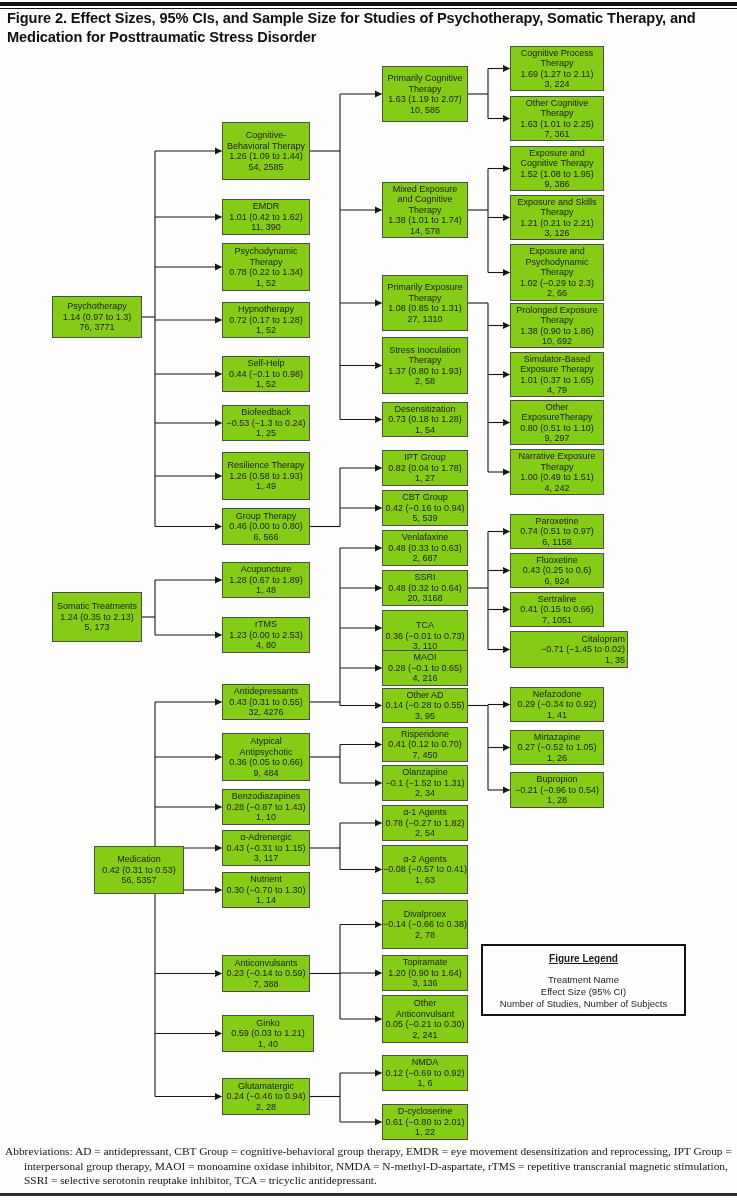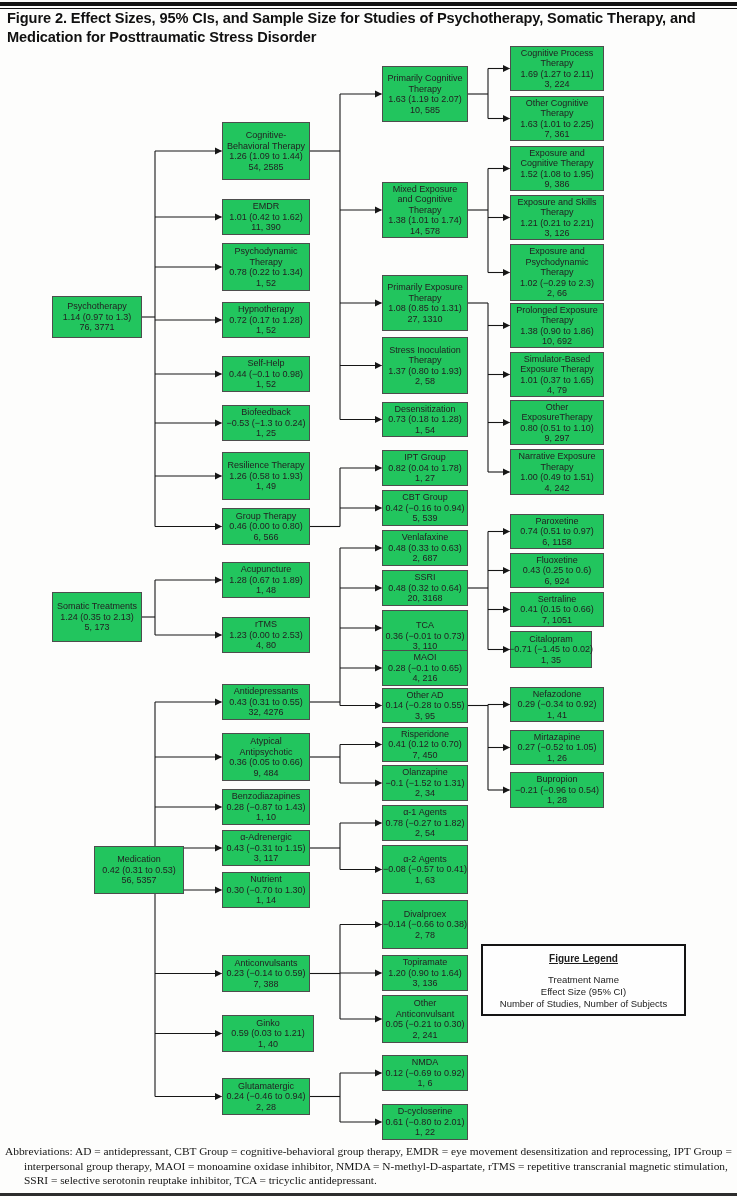--- a/index.html
+++ b/index.html
@@ -11,21 +11,21 @@
   .rule-top-thick{position:absolute;left:0;top:2px;width:737px;height:4px;background:#141414;}
   .rule-top-thin{position:absolute;left:0;top:8px;width:737px;height:1px;background:#141414;}
   .rule-bottom{position:absolute;left:0;top:1193px;width:737px;height:3px;background:#2c2c2c;}
   .fig-title{
     position:absolute;left:7px;top:9px;width:716px;margin:0;
     font-size:14.6px;line-height:18.5px;font-weight:bold;letter-spacing:-0.1px;color:#101010;
   }
   #wires{position:absolute;left:0;top:0;width:737px;height:1200px;z-index:1;}
   #nodes{position:absolute;left:0;top:0;width:737px;height:1200px;z-index:2;}
   .node{
-    position:absolute;box-sizing:border-box;background:#22c55e;border:1px solid #4d4d4d;
+    position:absolute;box-sizing:border-box;background:#84cc16;border:1px solid #4d4d4d;
     display:flex;flex-direction:column;justify-content:center;align-items:center;
     text-align:center;padding:1px 2px;font-size:9px;line-height:10.5px;color:#222;
   }
   .node .ef,.node .ct{white-space:nowrap;}
   .legend-box{
     position:absolute;left:481px;top:944px;width:205px;height:72px;box-sizing:border-box;
     background:#fefefe;border:2px solid #141414;z-index:2;
     display:flex;flex-direction:column;align-items:center;text-align:center;
     padding-top:7px;font-size:9.5px;line-height:12px;color:#1c1c1c;
   }
@@ -357,21 +357,21 @@
       <div class="node" style="left: 510px; top: 553px; width: 94px; height: 35px;">
         <div class="nm">Fluoxetine</div>
         <div class="ef">0.43 (0.25 to 0.6)</div>
         <div class="ct">6, 924</div>
       </div>
       <div class="node" style="left: 510px; top: 592px; width: 94px; height: 35px;">
         <div class="nm">Sertraline</div>
         <div class="ef">0.41 (0.15 to 0.66)</div>
         <div class="ct">7, 1051</div>
       </div>
-      <div class="node" style="left: 510px; top: 631px; width: 82px; height: 37px;">
+      <div class="node" style="left: 510px; top: 631px; width: 118px; height: 37px; align-items: flex-end;">
         <div class="nm">Citalopram</div>
         <div class="ef">−0.71 (−1.45 to 0.02)</div>
         <div class="ct">1, 35</div>
       </div>
       <div class="node" style="left: 510px; top: 687px; width: 94px; height: 35px;">
         <div class="nm">Nefazodone</div>
         <div class="ef">0.29 (−0.34 to 0.92)</div>
         <div class="ct">1, 41</div>
       </div>
       <div class="node" style="left: 510px; top: 730px; width: 94px; height: 35px;">

